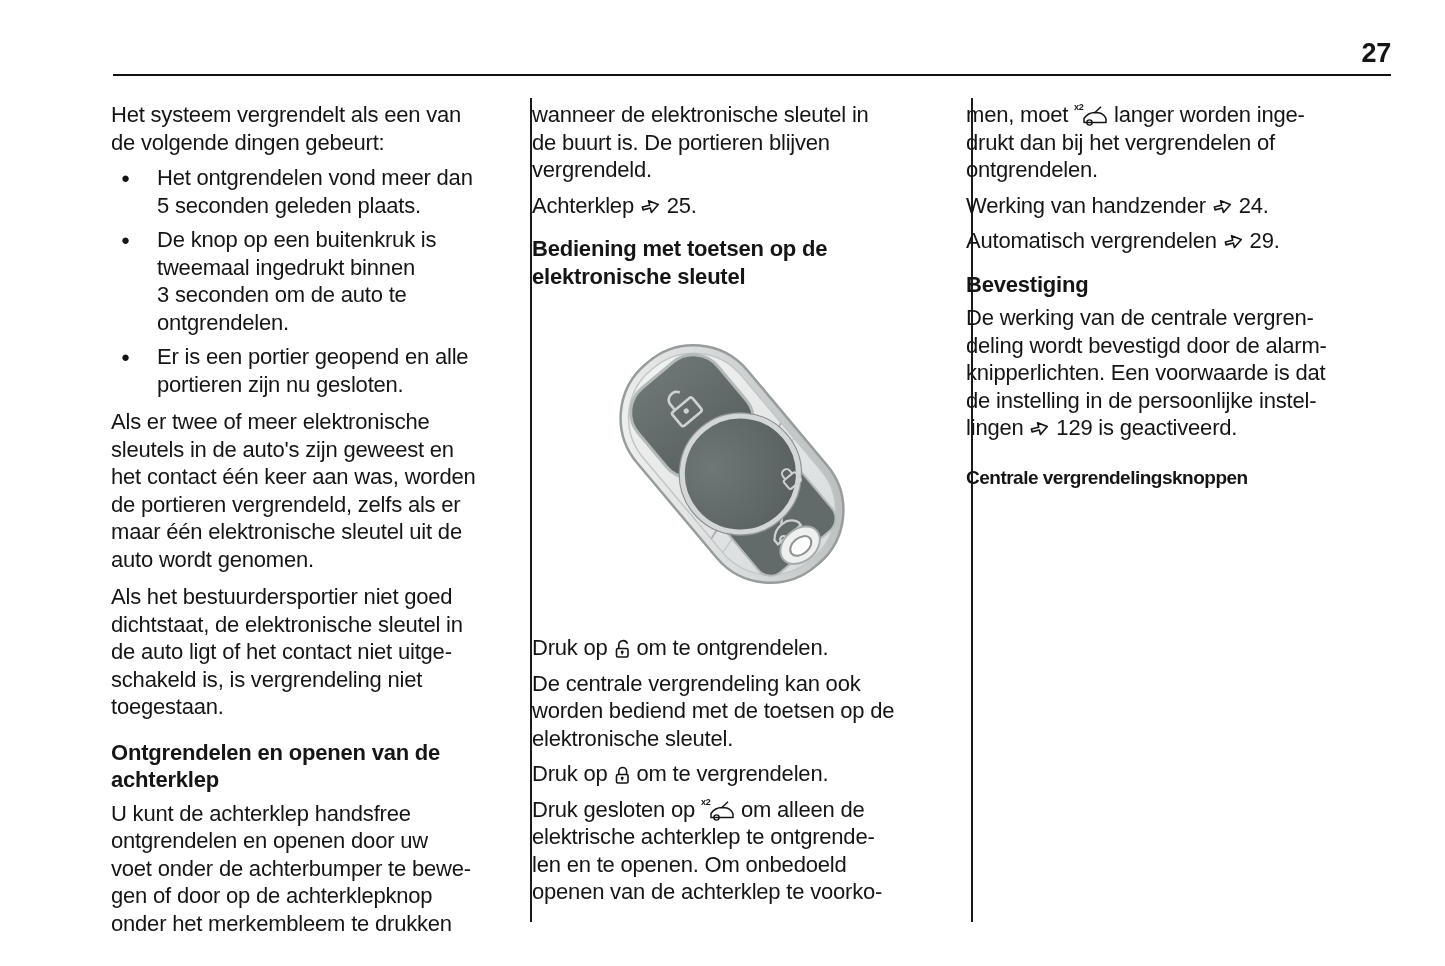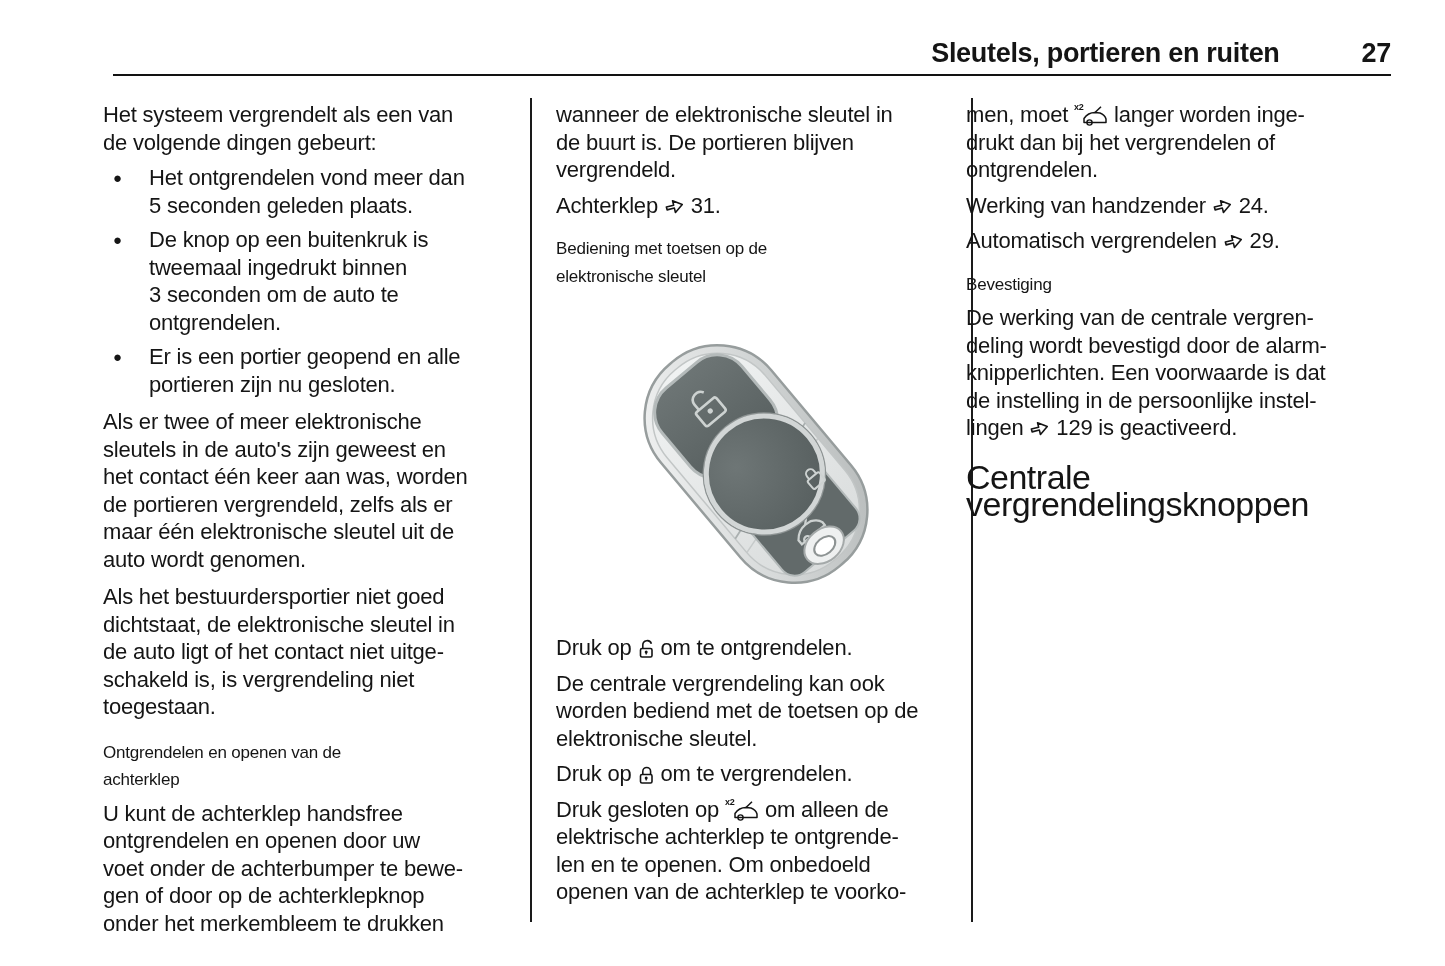--- a/index.html
+++ b/index.html
@@ -10,29 +10,29 @@
   .running-head {
     position:absolute; top:38px; left:113px; width:1278px;
     display:flex; justify-content:flex-end; align-items:baseline; gap:82px;
     font-weight:bold; font-size:27px; letter-spacing:-0.3px;
   }
   .head-rule { position:absolute; top:74px; left:113px; width:1278px; height:2px; background:#121212; }
   .divider { position:absolute; top:98px; height:824px; width:2px; background:#1a1a1a; }
   #divider1 { left:530px; }
   #divider2 { left:971px; }
   .col { position:absolute; top:98px; padding-top:3px; font-size:22px; line-height:27.5px; letter-spacing:-0.2px; }
-  #col1 { left:103px; width:414px; }
-  #col2 { left:556px; width:414px; }
+  #col1 { left:111px; width:414px; }
+  #col2 { left:532px; width:414px; }
   #col3 { left:966px; width:420px; }
   .col p, .col h2, .col h3, .bullet-text { white-space:pre-line; margin:0; }
   .col p { margin:0 0 8px 0; }
   .col p.first { margin-top:0; }
-  .col h3 { font-size:17px; font-weight:normal; margin:16px 0 6px 0; }
+  .col h3 { font-size:22px; font-weight:bold; margin:16px 0 6px 0; }
   #col1 h3 { margin-top:18px; }
-  .col h2 { font-size:34px; font-weight:normal; letter-spacing:-0.5px; margin:22px 0 0 0; }
+  .col h2 { font-size:19px; font-weight:bold; letter-spacing:-0.5px; margin:22px 0 0 0; }
   .bullet-list { margin:8px 0 2px 0; }
   .bullet-item { display:flex; margin:0 0 7px 0; }
   .bullet-marker { flex:0 0 46px; padding-left:10px; box-sizing:border-box; font-size:15px; line-height:27.5px; }
   .p2 { margin-top:10px !important; }
   .fob-figure { width:414px; height:310px; margin:22px 0 12px 0; }
   .inline-icon { display:inline-block; vertical-align:-4px; }
   .arrow-icon { vertical-align:-3px; }
 </style>
 </head>
 <body>
@@ -58,21 +58,20 @@
       <path d="M1,16.5 L1,12.5 Q5,6.5 12,6.5 L17,7 Q22,9 23,13 L23,16.5 Z" fill="none" stroke="#141414" stroke-width="1.5" stroke-linejoin="round"></path>
       <path d="M12,6.5 L18,0.8" fill="none" stroke="#141414" stroke-width="1.5"></path>
       <circle cx="6.5" cy="16.5" r="2.6" fill="none" stroke="#141414" stroke-width="1.4"></circle>
     </g>
   </defs>
 </svg>
 
 <div class="page">
 
   <div class="running-head">
-    <span>Sleutels, portieren en ruiten</span>
     <span>27</span>
   </div>
   <div class="head-rule"></div>
 
   <div class="divider" id="divider1"></div>
   <div class="divider" id="divider2"></div>
 
   <div class="col" id="col1">
     <p class="first">Het systeem vergrendelt als een van
 de volgende dingen gebeurt:</p>
@@ -114,21 +113,21 @@
 gen of door op de achterklepknop
 onder het merkembleem te drukken</p>
   </div>
 
   <div class="col" id="col2">
     <p class="first">wanneer de elektronische sleutel in
 de buurt is. De portieren blijven
 vergrendeld.</p>
     <p><span>Achterklep </span><svg class="inline-icon arrow-icon" width="21" height="19" viewBox="0 0 21 19">
           <use href="#ref-arrow-shape"></use>
-        </svg><span> 31.</span></p>
+        </svg><span> 25.</span></p>
     <h3>Bediening met toetsen op de
 elektronische sleutel</h3>
 
     <div class="fob-figure">
       <svg width="414" height="310" viewBox="0 0 414 310">
         <defs>
           <linearGradient id="bodyGrad" x1="0" y1="0" x2="1" y2="1">
             <stop offset="0" stop-color="#f3f4f4"></stop>
               <stop offset="0.5" stop-color="#d6d9d9"></stop>
               <stop offset="1" stop-color="#b4b8b8"></stop>

